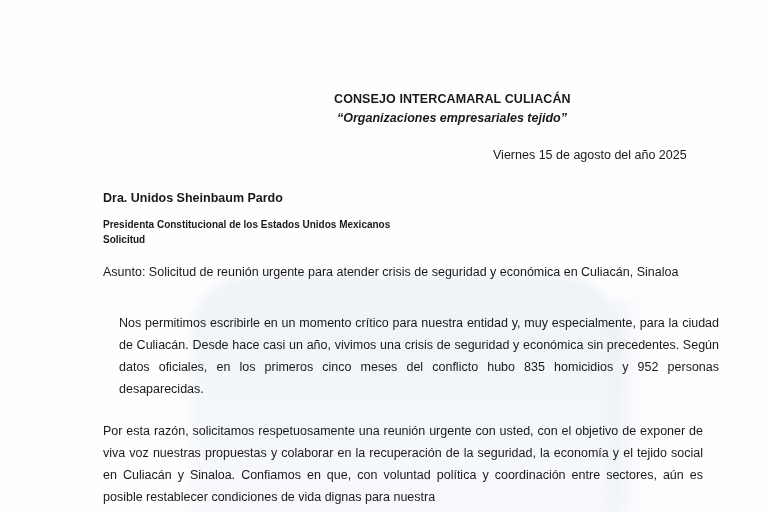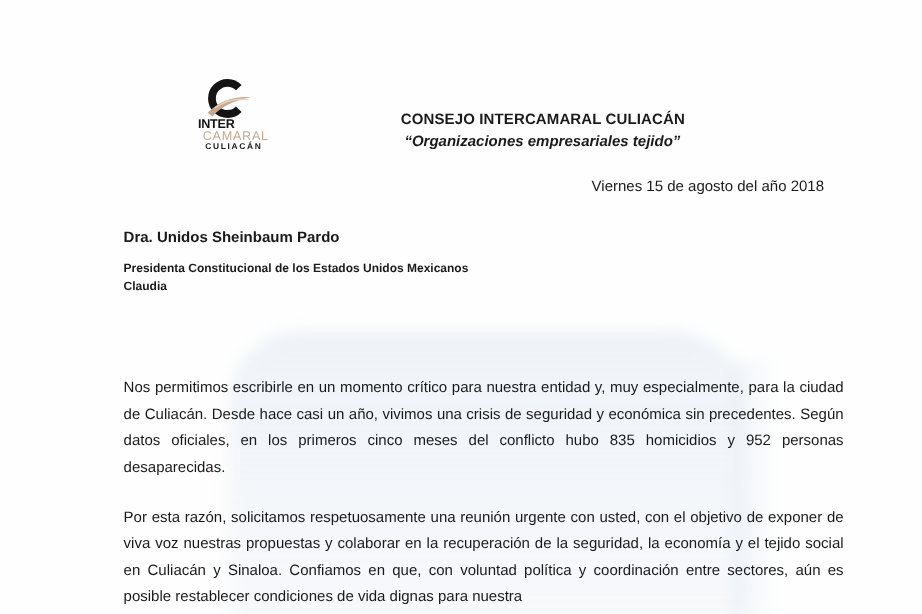--- a/index.html
+++ b/index.html
@@ -32,48 +32,39 @@
     .org-motto { position: absolute; left: 337px; top: 111px; font-weight: 700; font-style: italic; font-size: 12.5px; }
 
     .date { position: absolute; left: 493px; top: 148px; font-size: 12.5px; }
 
     .recipient { position: absolute; left: 103px; top: 191px; font-weight: 700; font-size: 12.5px; }
     .recipient-title { position: absolute; left: 103px; top: 217px; font-weight: 700; font-size: 10px; line-height: 15px; }
 
     .subject { position: absolute; left: 103px; top: 261px; width: 600px; font-size: 12.5px; line-height: 22px; }
 
     .para { position: absolute; left: 103px; width: 600px; font-size: 12.5px; line-height: 22px; text-align: justify; text-align-last: left; }
-    .para1 { top: 312px; }
+    .para1 { top: 312px; margin-left: 16px; }
     .para2 { top: 420px; }
   </style>
 </head>
 <body>
 
 <div class="page">
   <div class="watermark"></div>
   <div class="watermark-right"></div>
 
-  <div class="logo">
-    <svg class="logo-mark" viewBox="0 0 40 36" width="40" height="36">
-      <path d="M30 9 A13 13 0 1 0 30 27" fill="none" stroke="#141414" stroke-width="6.5" stroke-linecap="butt"></path>
-      <path d="M4 30 C 14 20, 26 16, 40 17 C 28 19, 16 24, 8 33 Z" fill="#c9a78d"></path>
-      <path d="M10 26 C 18 20, 28 18, 38 19" fill="none" stroke="#e6d2c0" stroke-width="1.2"></path>
-    </svg>
-    <span class="logo-inter">INTER</span>
-    <span class="logo-camaral">CAMARAL</span>
-    <span class="logo-culiacan">CULIACÁN</span>
-  </div>
 
   <div class="org-name">CONSEJO INTERCAMARAL CULIACÁN</div>
   <div class="org-motto">“Organizaciones empresariales tejido”</div>
 
-  <div class="date">Viernes 15 de agosto del año 2018</div>
+  <div class="date">Viernes 15 de agosto del año 2025</div>
 
   <div class="recipient">Dra. Unidos Sheinbaum Pardo</div>
   <div class="recipient-title">
     <div>Presidenta Constitucional de los Estados Unidos Mexicanos</div>
-    <div>Claudia</div>
+    <div>Solicitud</div>
   </div>
 
+  <div class="subject"><span>Asunto:</span><span> Solicitud de reunión urgente para atender crisis de seguridad y económica en Culiacán, Sinaloa</span></div>
 
   <p class="para para1">Nos permitimos escribirle en un momento crítico para nuestra entidad y, muy especialmente, para la ciudad de Culiacán. Desde hace casi un año, vivimos una crisis de seguridad y económica sin precedentes. Según datos oficiales, en los primeros cinco meses del conflicto hubo 835 homicidios y 952 personas desaparecidas.</p>
   <p class="para para2">Por esta razón, solicitamos respetuosamente una reunión urgente con usted, con el objetivo de exponer de viva voz nuestras propuestas y colaborar en la recuperación de la seguridad, la economía y el tejido social en Culiacán y Sinaloa. Confiamos en que, con voluntad política y coordinación entre sectores, aún es posible restablecer condiciones de vida dignas para nuestra</p>
 </div>
 
 </body></html>

